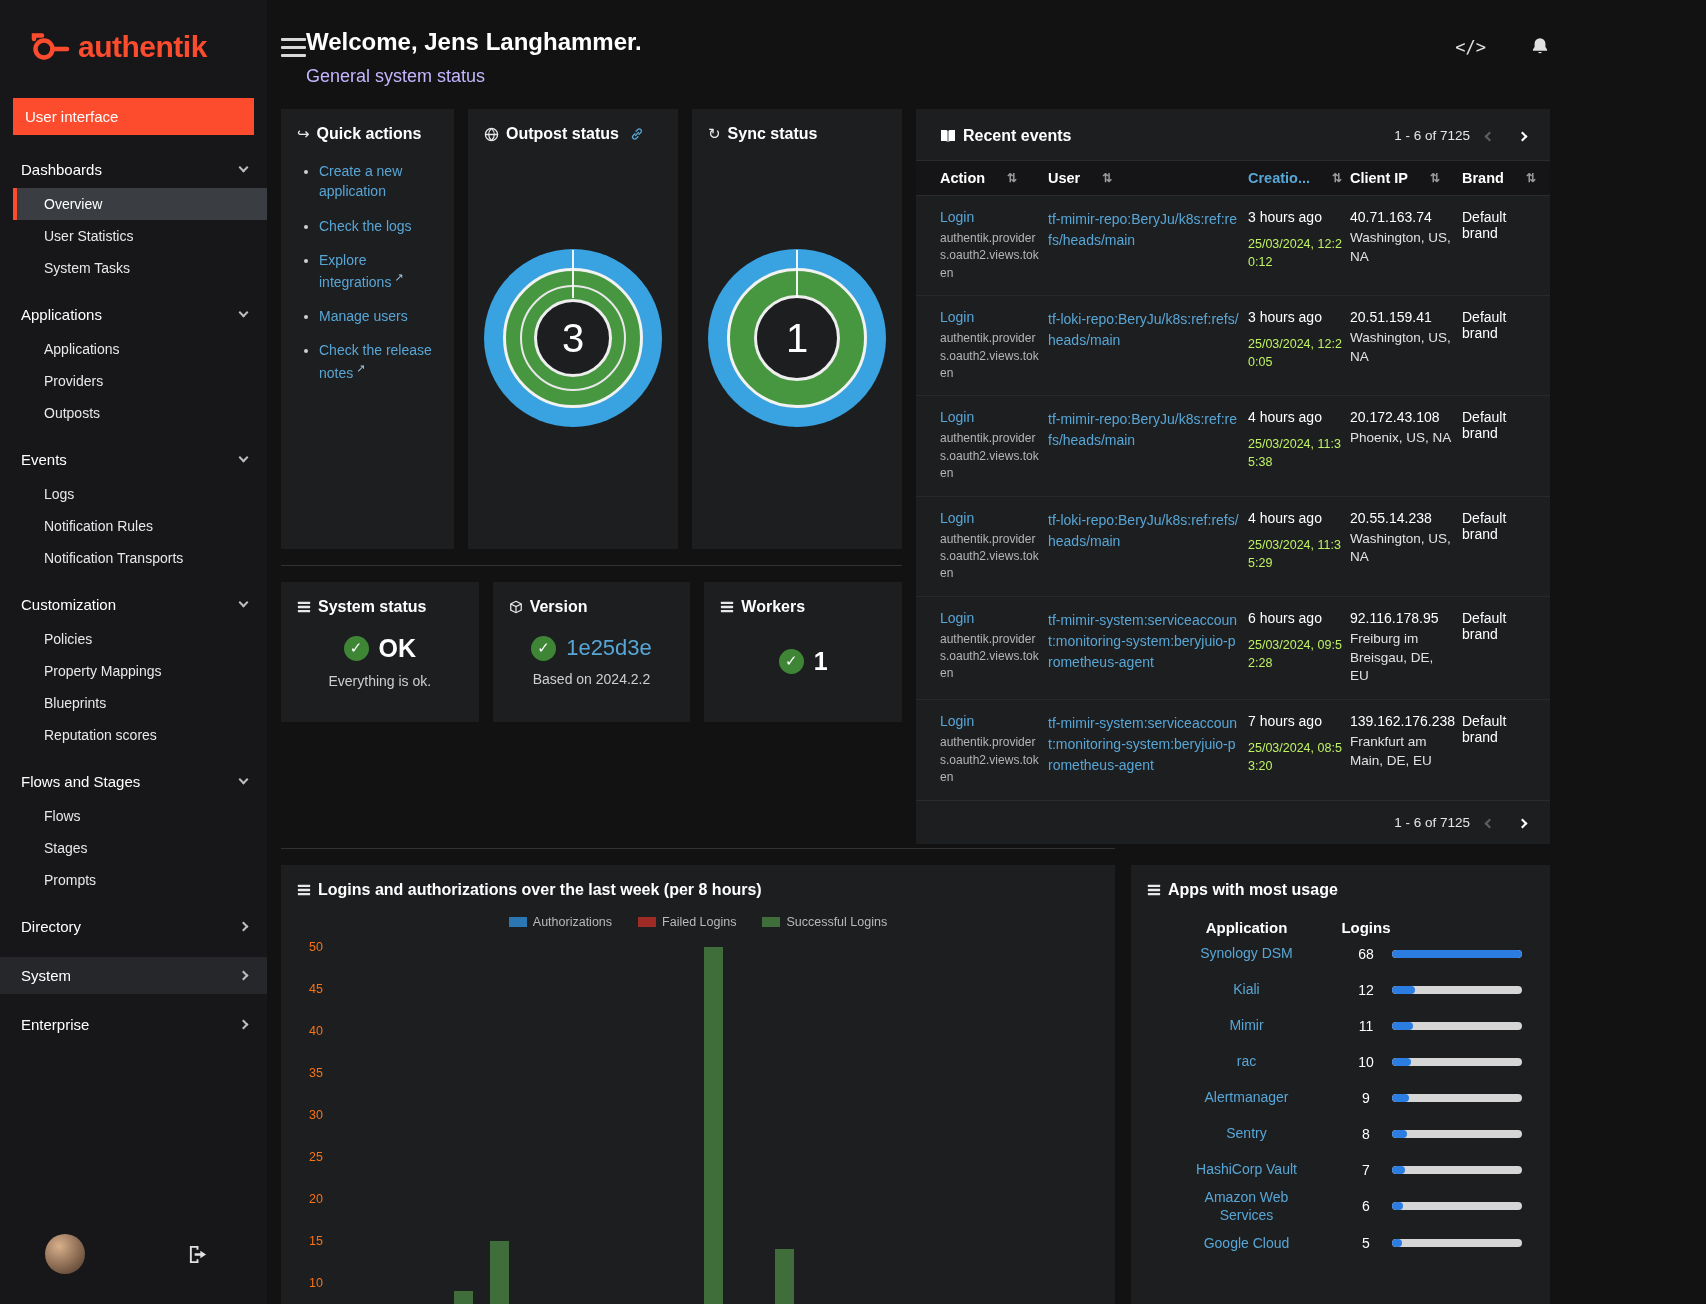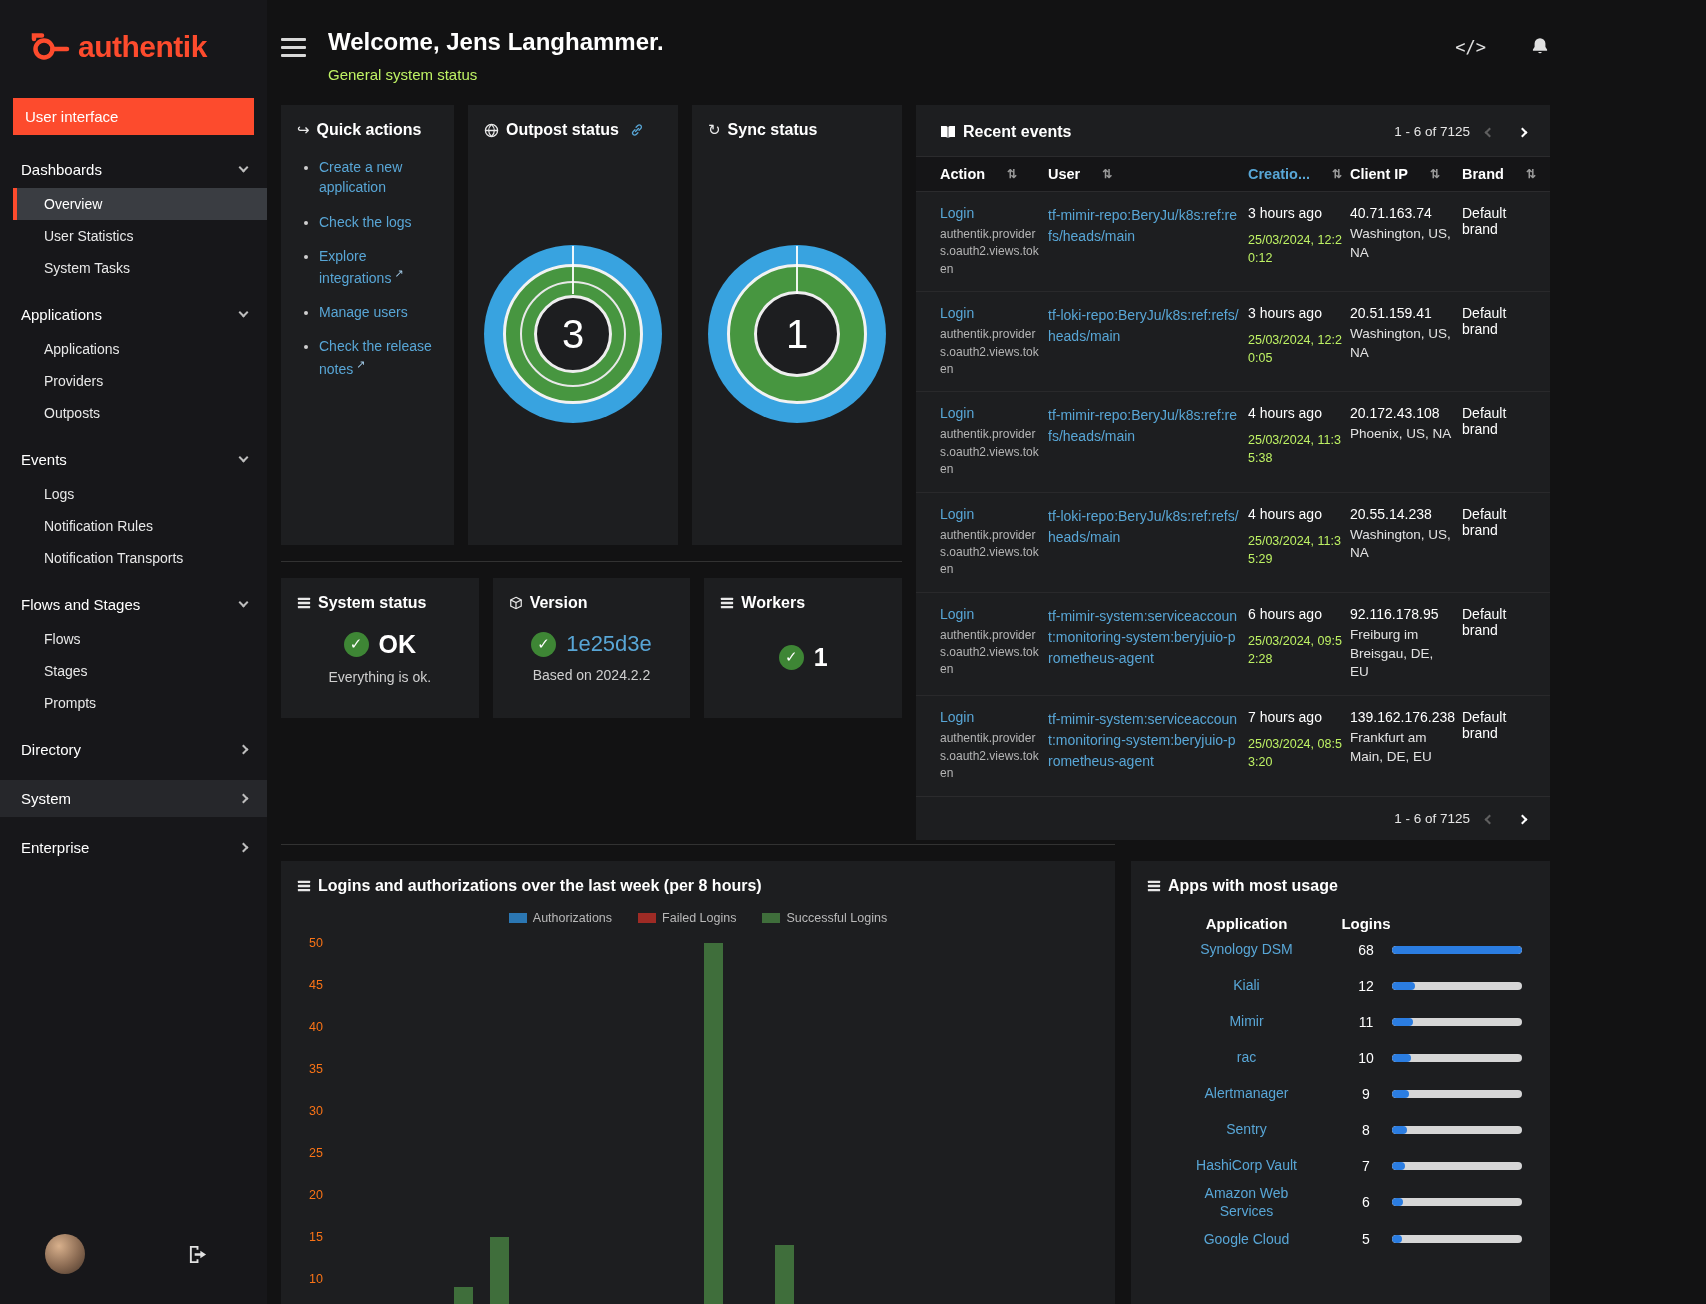--- a/index.html
+++ b/index.html
@@ -29,25 +29,25 @@
   .chev.rightward { transform:rotate(-45deg); }
   .nav-item { margin-left:13px; padding:8px 8px 8px 31px; font-size:14px; color:#e8e8e8; cursor:pointer; }
   .nav-item.active { background:#3a3d42; border-left:4px solid #fd4b2d; padding-left:27px; color:#fff; }
   .sidebar-footer { display:flex; align-items:center; padding:14px 60px 30px 45px; justify-content:space-between; }
   .avatar { width:40px; height:40px; border-radius:50%;
     background:radial-gradient(circle at 35% 30%, #d8b08c, #8a6a52 55%, #4d3a2d 95%); cursor:pointer; }
   .logout { cursor:pointer; display:flex; }
 
   
   .main { flex:1; padding:0 160px 0 14px; display:flex; flex-direction:column; }
-  .main-header { display:flex; align-items:flex-start; gap:22px; padding-top:28px; }
+  .main-header { display:flex; align-items:flex-start; padding-top:28px; }
   .hamburger { width:25px; display:flex; flex-direction:column; gap:5px; background:none; border:none; padding:0; margin-top:10px; cursor:pointer; }
   .hamburger span { height:3px; background:#d8d8d8; border-radius:1px; }
   .titles h1 { margin:0 0 10px 0; font-size:24px; font-weight:bold; }
-  .subtitle { font-size:15px; color:#bef264; }
+  .subtitle { font-size:18px; color:#c4b5fd; }
   .header-icons { margin-left:auto; display:flex; align-items:center; gap:44px; margin-top:8px; }
   .code-icon { font-family:"DejaVu Sans Mono", monospace; font-size:17px; color:#e0e0e0; cursor:pointer; }
   .bell { cursor:pointer; display:flex; }
 
   .row-a { display:grid; grid-template-columns:621px 1fr; gap:14px; margin-top:22px; }
   .left-col { display:flex; flex-direction:column; }
   .big-cards, .small-cards { display:grid; grid-template-columns:repeat(3,1fr); gap:14px; }
   .card { background:#1d1e20; padding:16px; }
   .big-card { height:440px; display:flex; flex-direction:column; }
   .small-card { height:140px; display:flex; flex-direction:column; }
@@ -162,20 +162,30 @@
         <div class="nav-sec-head">
           <span>Events</span>
           <span class="chev down"></span>
         </div>
         <div class="nav-item">Logs</div>
         <div class="nav-item">Notification Rules</div>
         <div class="nav-item">Notification Transports</div>
       </div>
       <div class="nav-section">
         <div class="nav-sec-head">
+          <span>Customization</span>
+          <span class="chev down"></span>
+        </div>
+        <div class="nav-item">Policies</div>
+        <div class="nav-item">Property Mappings</div>
+        <div class="nav-item">Blueprints</div>
+        <div class="nav-item">Reputation scores</div>
+      </div>
+      <div class="nav-section">
+        <div class="nav-sec-head">
           <span>Flows and Stages</span>
           <span class="chev down"></span>
         </div>
         <div class="nav-item">Flows</div>
         <div class="nav-item">Stages</div>
         <div class="nav-item">Prompts</div>
       </div>
       <div class="nav-section">
         <div class="nav-sec-head">
           <span>Directory</span>

